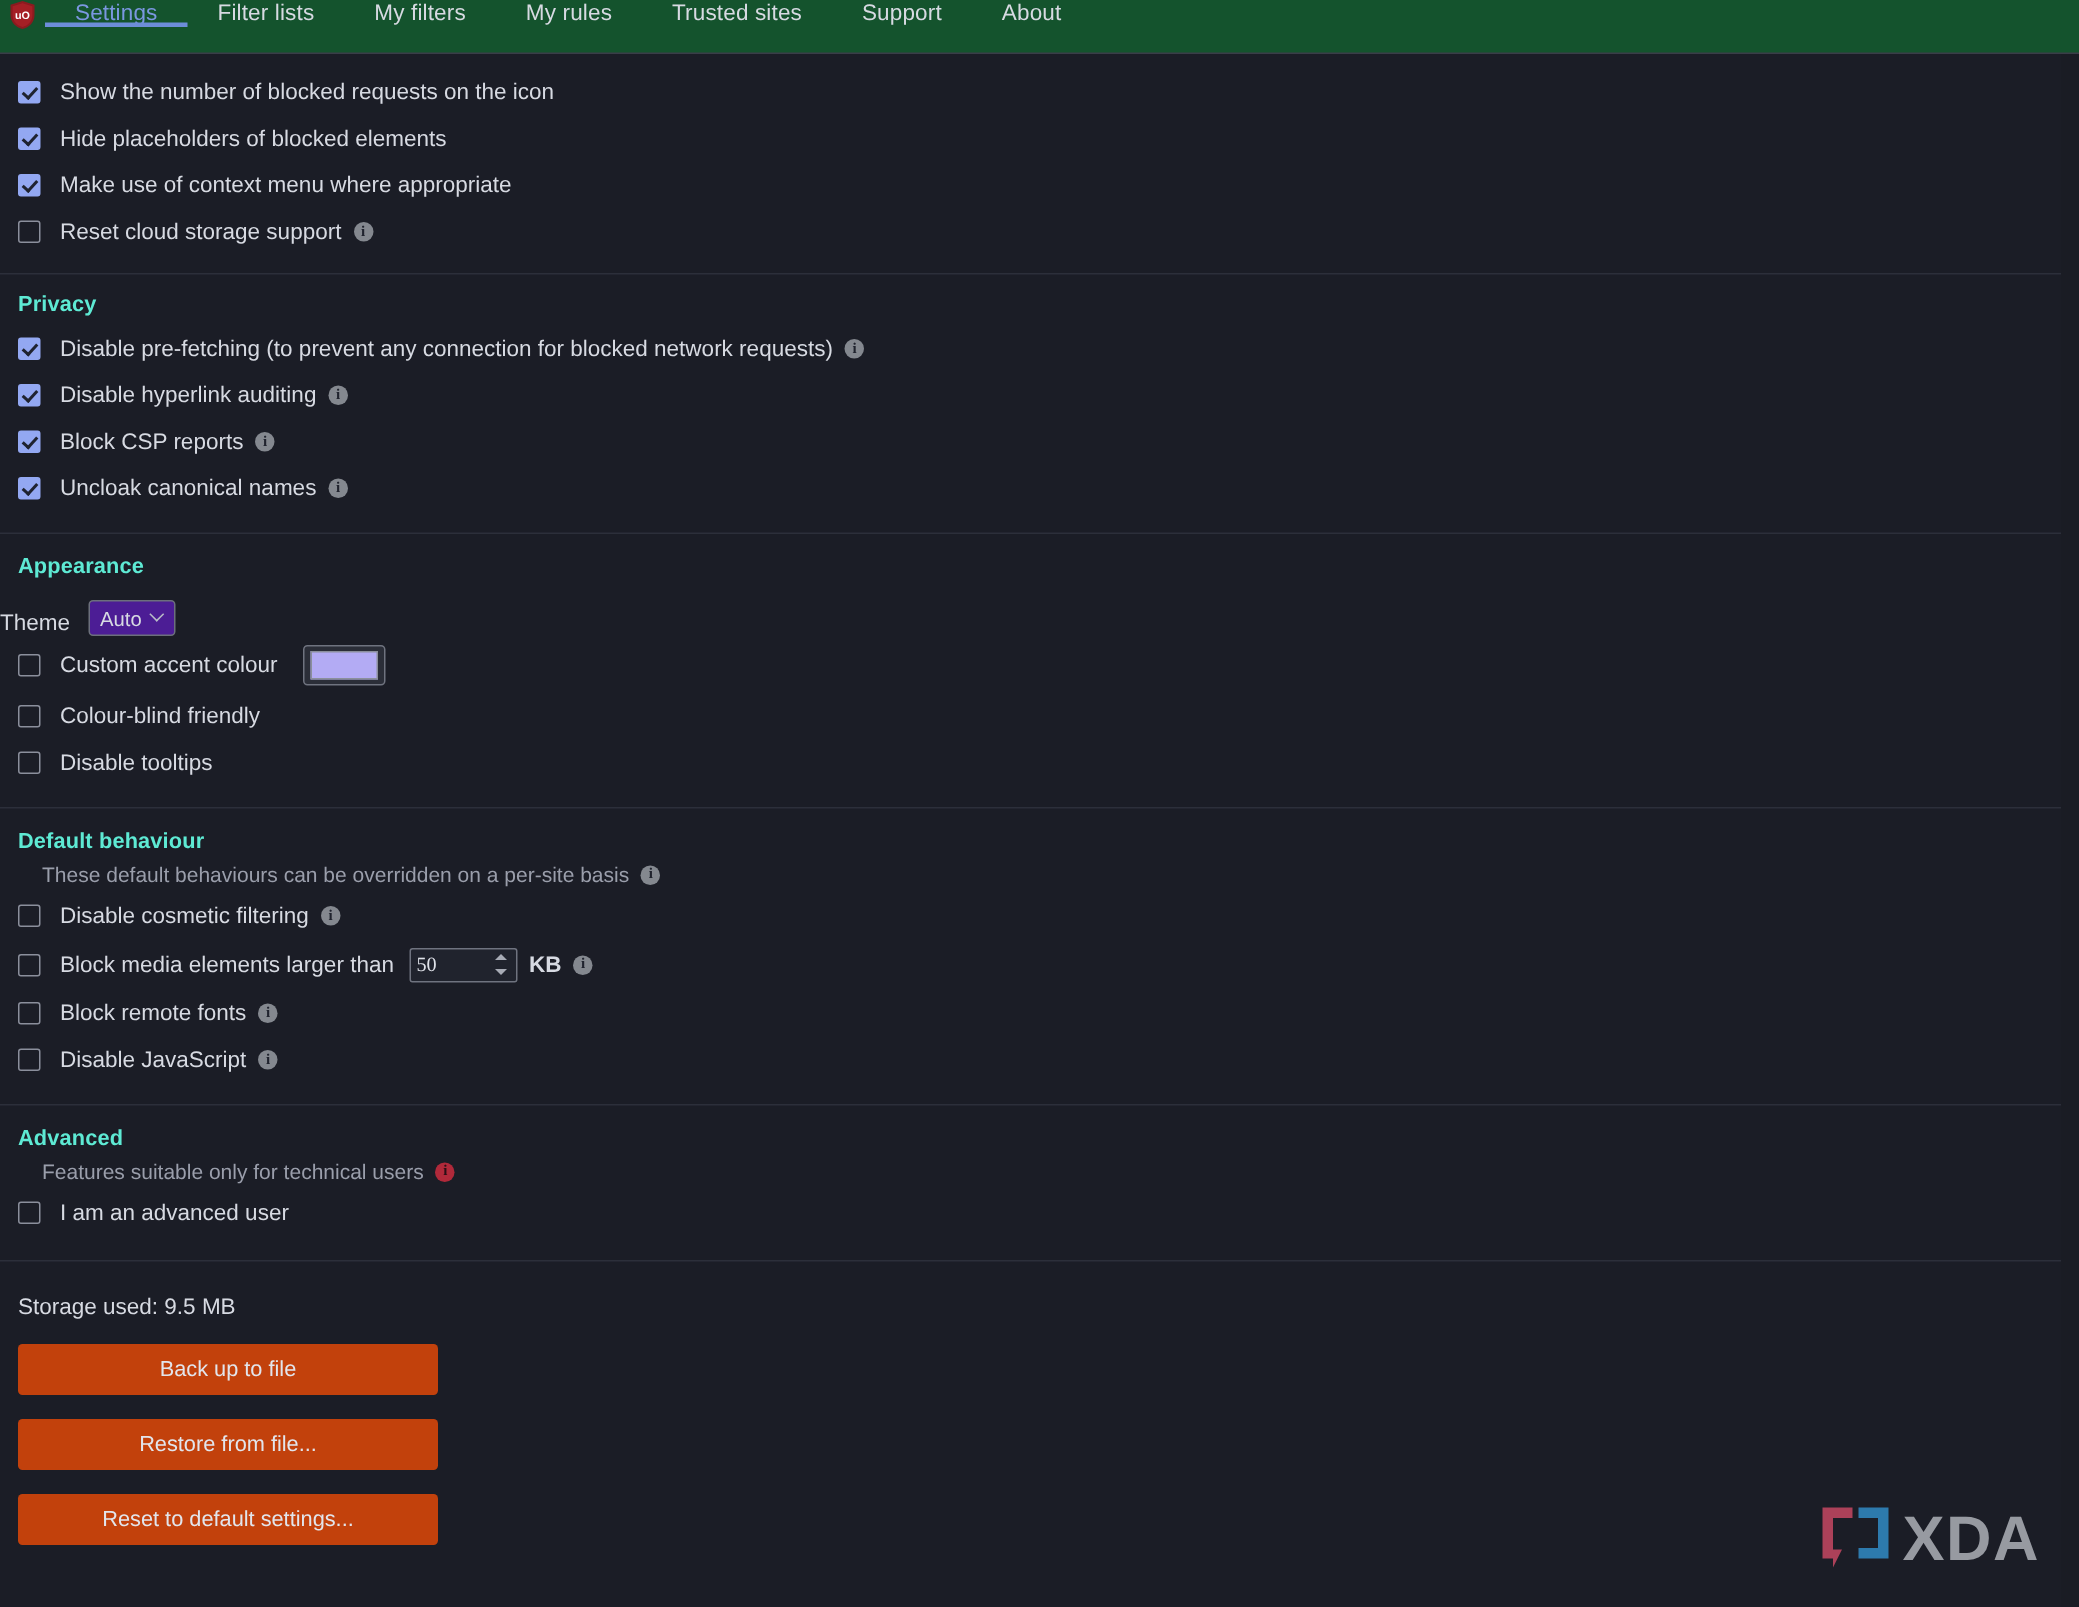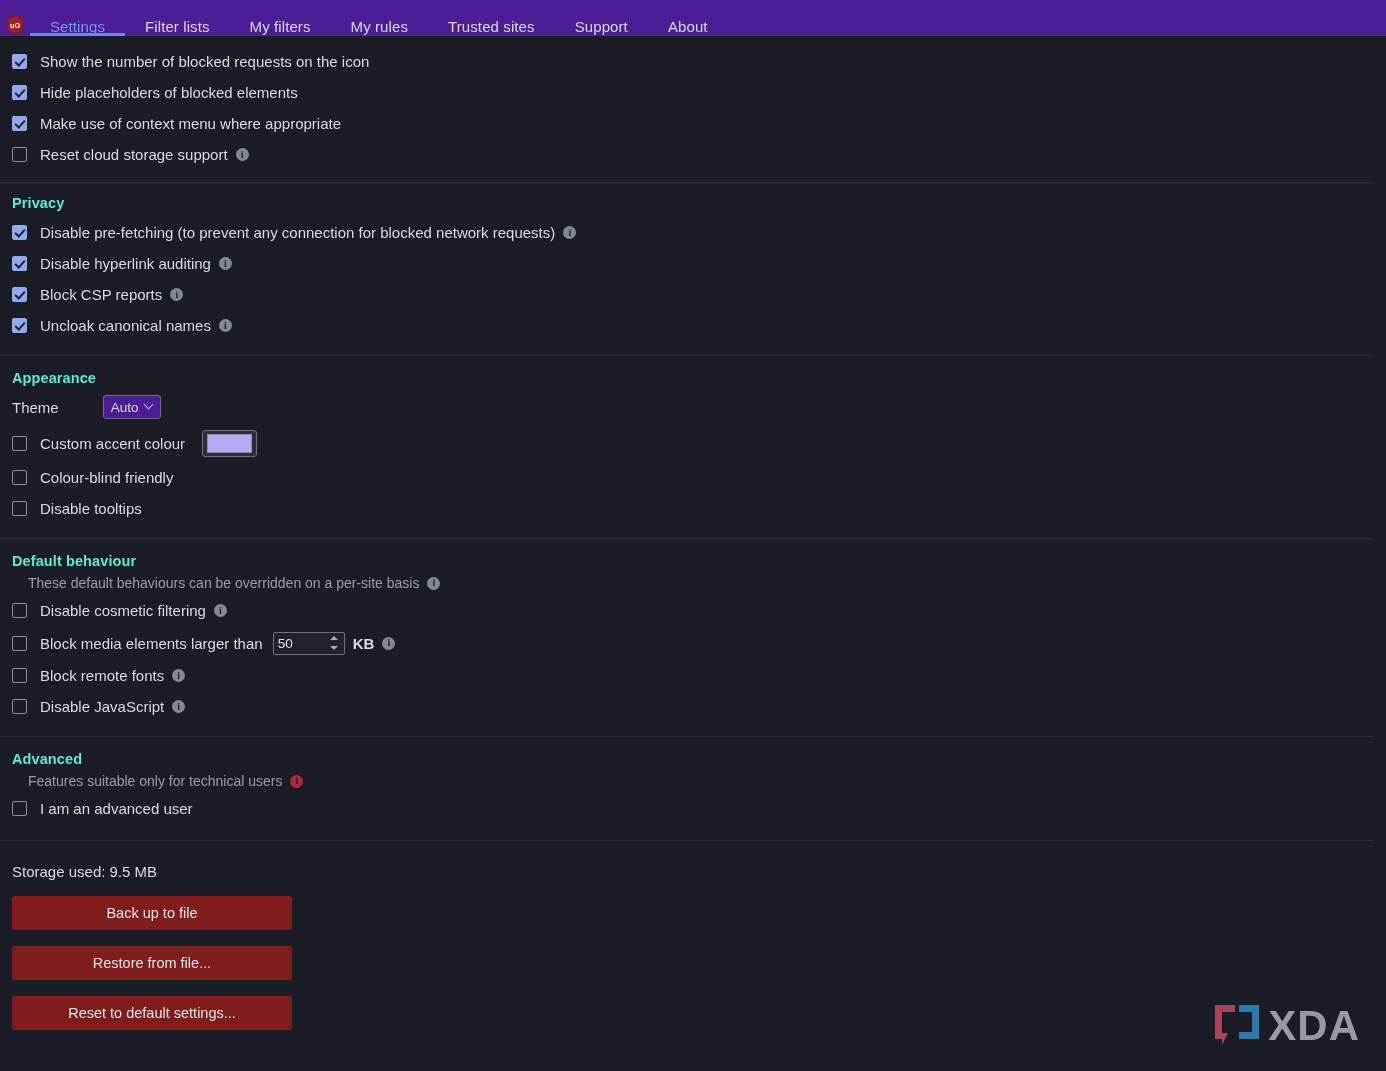--- a/index.html
+++ b/index.html
@@ -15,22 +15,22 @@
     font-family: "Liberation Sans", sans-serif;
     color: #d5d8e0;
     font-size: 15px;
   }
 
   
   .tabbar {
     position: relative;
     height: 36px;
     display: flex;
-    align-items: flex-end;
-    background: #4c1d95;
+    align-items: flex-start;
+    background: #14532d;
     border-bottom: 1px solid #3a3d48;
   }
   .logo-wrap {
     width: 30px;
     display: flex;
     align-items: center;
     justify-content: center;
     flex: 0 0 30px;
   }
   .shield {
@@ -160,25 +160,24 @@
     user-select: none;
   }
   .info.red {
     background: #b0293a;
     color: #2a1016;
   }
 
   
   .theme-row {
     display: flex;
-    align-items: center;
-    padding-left: 12px;
+    align-items: flex-end;
+    padding-left: 0;
     height: 34px;
     margin-top: 2px;
-    gap: 32px;
   }
   .theme-label {
     font-size: 15px;
     color: #d7dae2;
     margin-right: 12px;
   }
   .select {
     background: #4c1d95;
     border: 1px solid #6c707c;
     border-radius: 3px;
@@ -238,21 +237,21 @@
     border: 1px solid #6f737f;
     border-radius: 2px;
     display: inline-flex;
     align-items: center;
     position: relative;
     padding: 0 4px;
   }
   .numwrap .val {
     font-size: 13.5px;
     color: #dfe2e9;
-    font-family: Liberation Sans, sans-serif;
+    font-family: Liberation Serif, serif;
   }
   .spin {
     position: absolute;
     right: 5px;
     top: 50%;
     transform: translateY(-50%);
     width: 9px;
     height: 14px;
     display: flex;
     flex-direction: column;
@@ -274,21 +273,21 @@
     padding-left: 12px;
     font-size: 15px;
     color: #d7dae2;
     margin: 16px 0 10px 0;
   }
   .btn {
     display: block;
     margin: 16px 0 10px 12px;
     width: 280px;
     height: 34px;
-    background: #7f1d1d;
+    background: #c2410c;
     color: #e2e5ec;
     border: none;
     border-radius: 3px;
     font-size: 14.5px;
     font-family: "Liberation Sans", sans-serif;
     cursor: pointer;
     text-align: center;
     line-height: 34px;
     padding: 0;
   }

